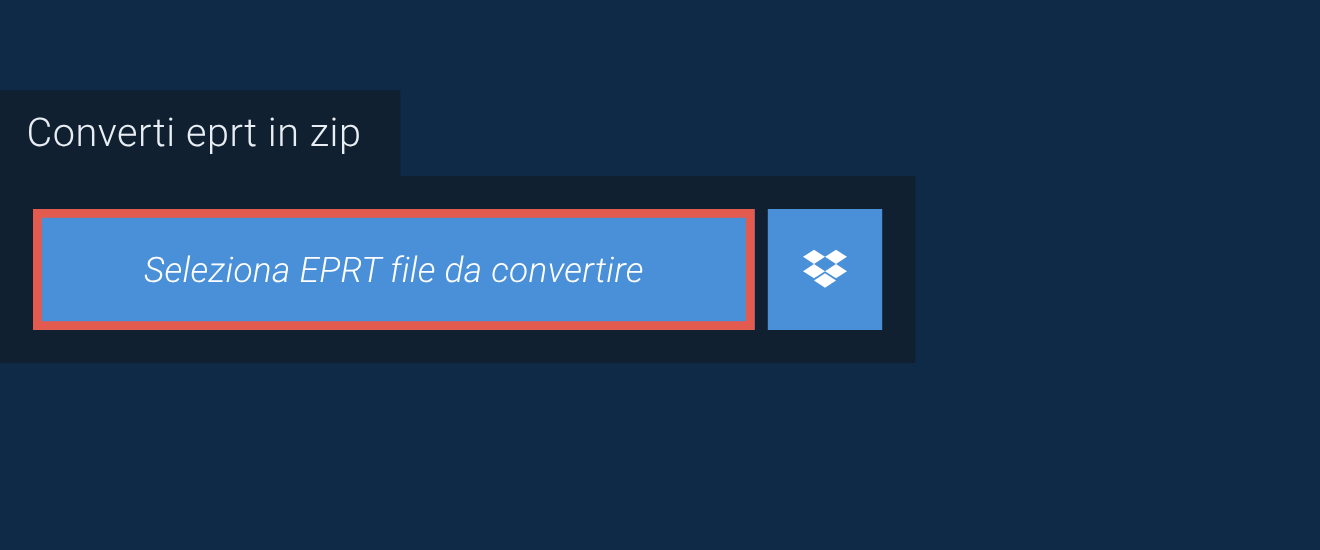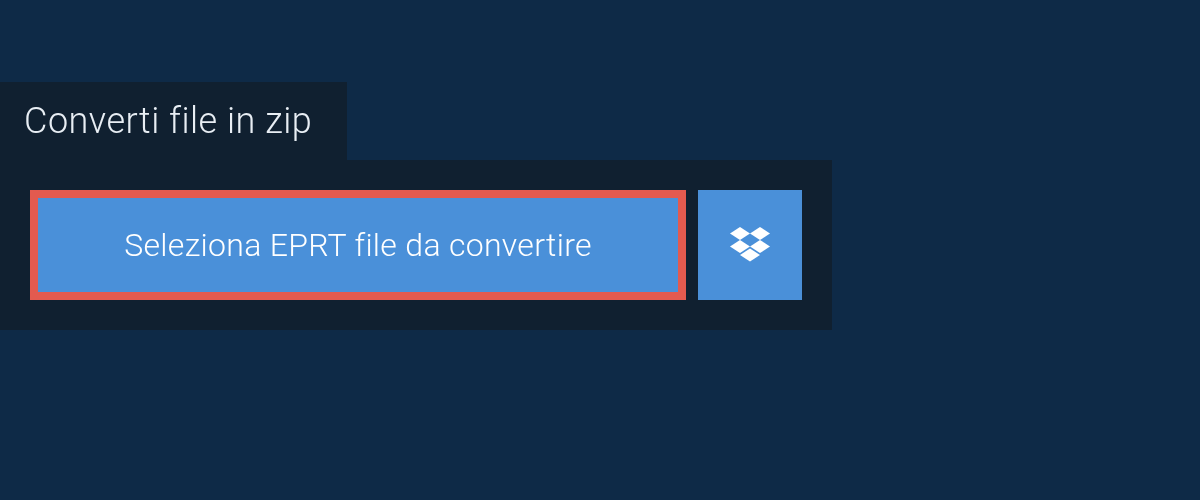--- a/index.html
+++ b/index.html
@@ -25,20 +25,21 @@
       font-weight: 300;
       padding: 18px 35px 18px 24px;
       letter-spacing: 0.5px;
     }
     .upload-panel {
       background: #102030;
       padding: 30px 30px;
       display: flex;
       gap: 12px;
       width: 832px;
+      font-style: italic;
     }
     .select-button {
       background: #4a90d9;
       border: 8px solid #e35a4f;
       color: #ffffff;
       font-size: 32px;
       font-weight: 300;
       padding: 28px 36px;
       cursor: pointer;
       flex: 1;
@@ -57,21 +58,21 @@
       width: 40px;
       height: 36px;
       fill: #ffffff;
     }
   </style>
 </head>
 <body>
 
 <div class="tab-container">
   <div class="tab">
-    <span>Converti file in zip</span>
+    <span>Converti eprt in zip</span>
   </div>
 </div>
 
 <div class="upload-panel">
   <div class="select-button">
     <span>Seleziona EPRT file da convertire</span>
   </div>
   <div class="dropbox-button">
     <svg class="dropbox-icon" viewBox="0 0 40 36">
       <path d="M10 0 L20 6.5 L10 13 L0 6.5 Z"></path>

